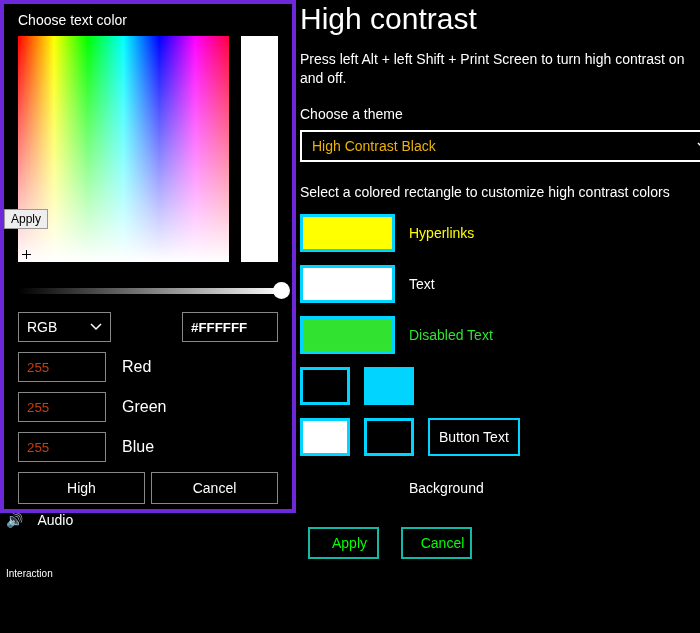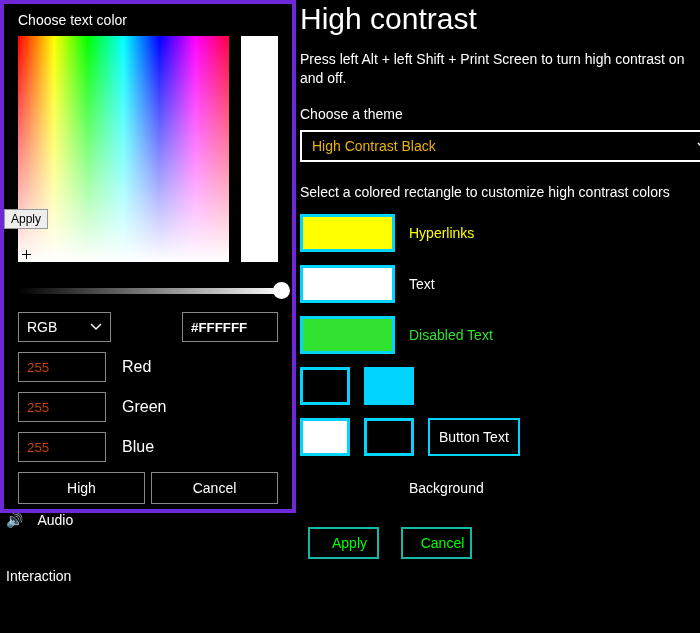--- a/index.html
+++ b/index.html
@@ -124,21 +124,21 @@
       height: 14px;
       border: 1.5px solid #fff;
       display: inline-flex;
       align-items: center;
       justify-content: center;
       font-size: 9px;
     }
     .side-section {
       padding-left: 6px;
       margin-top: 28px;
-      font-size: 14px;
+      font-size: 10px;
     }
     
     .picker {
       position: absolute;
       left: 0;
       top: 0;
       width: 296px;
       height: 513px;
       background: #000;
       border: 4px solid #6d28d9;

